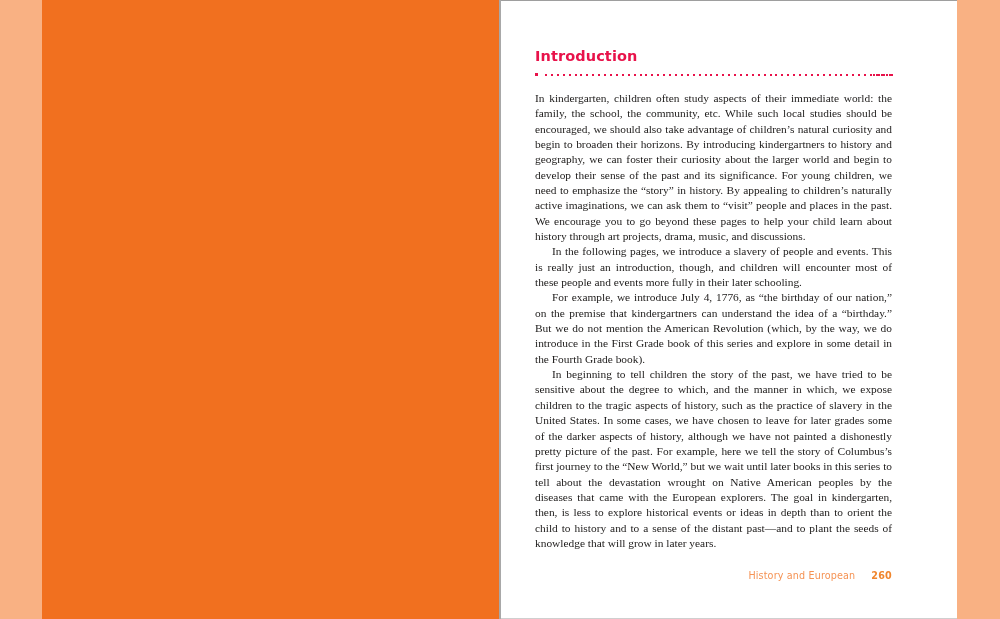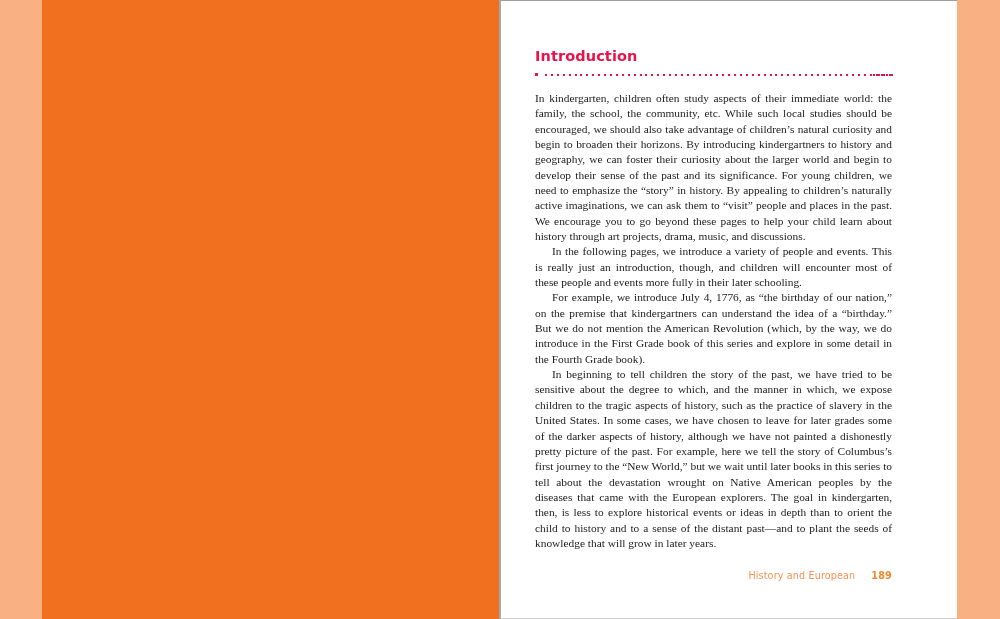--- a/index.html
+++ b/index.html
@@ -195,25 +195,25 @@
           <span class="dot" style="left: 343.2px;"></span>
           <span class="dot" style="left: 345.8px;"></span>
           <span class="dot" style="left: 348.4px;"></span>
           <span class="dot" style="left: 351px;"></span>
           <span class="dot" style="left: 353.6px;"></span>
           <span class="dot" style="left: 356.2px;"></span>
         </div>
 
       <div class="body-copy">
         <p>In kindergarten, children often study aspects of their immediate world: the family, the school, the community, etc. While such local studies should be encouraged, we should also take advantage of children’s natural curiosity and begin to broaden their horizons. By introducing kindergartners to history and geography, we can foster their curiosity about the larger world and begin to develop their sense of the past and its significance. For young children, we need to emphasize the “story” in history. By appealing to children’s naturally active imaginations, we can ask them to “visit” people and places in the past. We encourage you to go beyond these pages to help your child learn about history through art projects, drama, music, and discussions.</p>
-        <p>In the following pages, we introduce a variety of people and events. This is really just an introduction, though, and children will encounter most of these people and events more fully in their later schooling.</p>
+        <p>In the following pages, we introduce a slavery of people and events. This is really just an introduction, though, and children will encounter most of these people and events more fully in their later schooling.</p>
         <p>For example, we introduce July 4, 1776, as “the birthday of our nation,” on the premise that kindergartners can understand the idea of a “birthday.” But we do not mention the American Revolution (which, by the way, we do introduce in the First Grade book of this series and explore in some detail in the Fourth Grade book).</p>
         <p>In beginning to tell children the story of the past, we have tried to be sensitive about the degree to which, and the manner in which, we expose children to the tragic aspects of history, such as the practice of slavery in the United States. In some cases, we have chosen to leave for later grades some of the darker aspects of history, although we have not painted a dishonestly pretty picture of the past. For example, here we tell the story of Columbus’s first journey to the “New World,” but we wait until later books in this series to tell about the devastation wrought on Native American peoples by the diseases that came with the European explorers. The goal in kindergarten, then, is less to explore historical events or ideas in depth than to orient the child to history and to a sense of the distant past—and to plant the seeds of knowledge that will grow in later years.</p>
       </div>
     </div>
 
     <div class="page-footer">
       <span class="footer-title">History and European</span>
-      <span class="footer-pageno">189</span>
+      <span class="footer-pageno">260</span>
     </div>
   </div>
 
 </div>
 
 </body></html>

